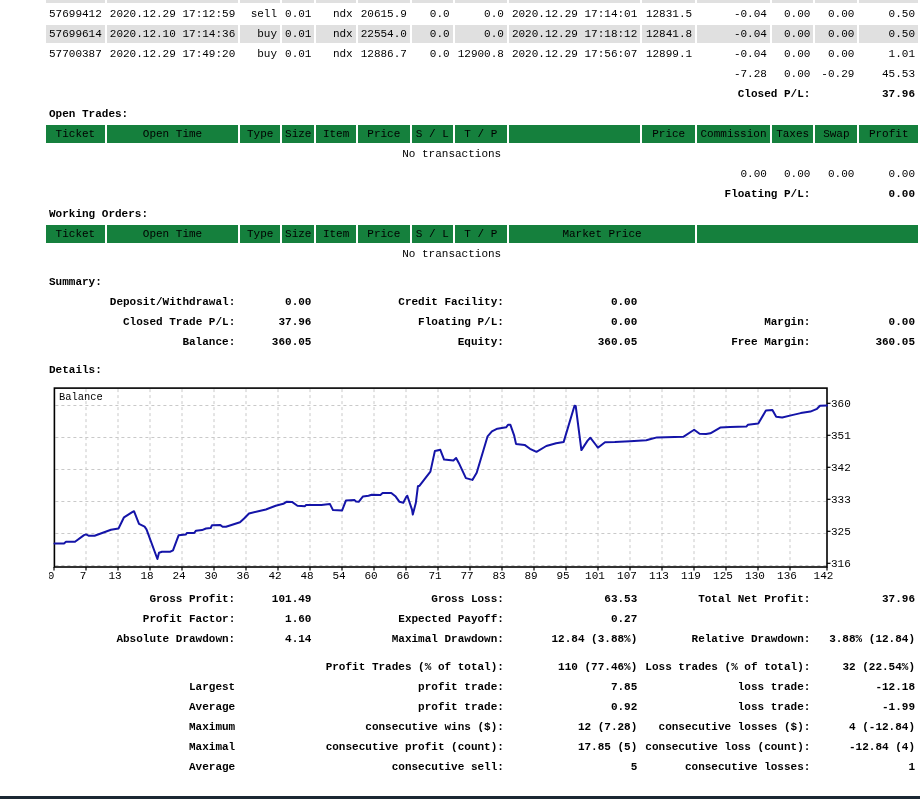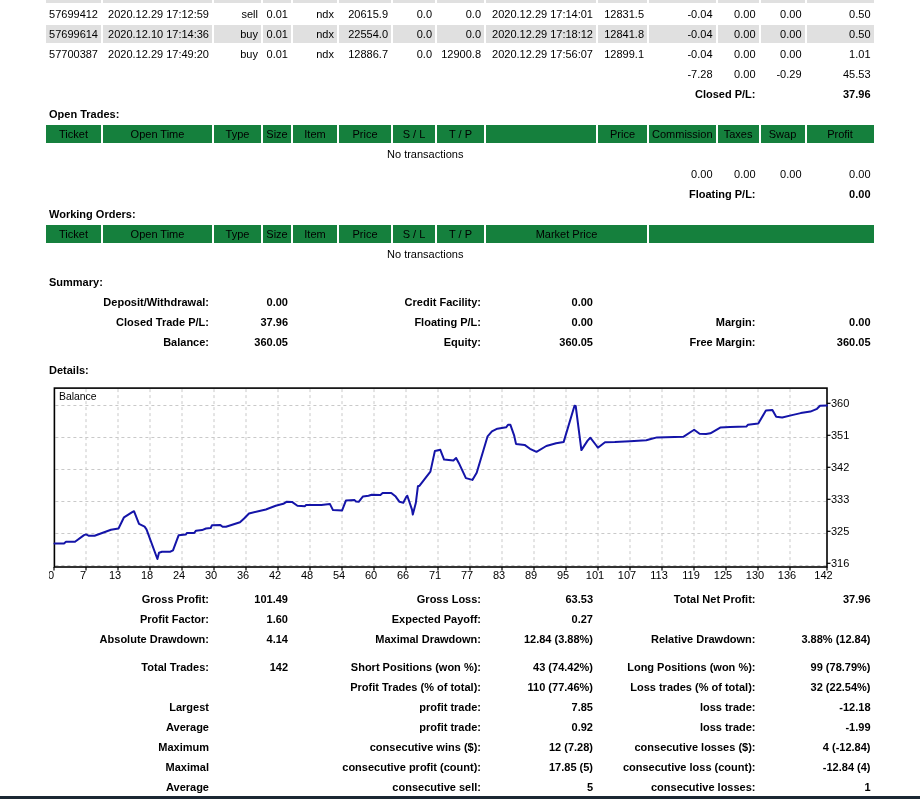--- a/index.html
+++ b/index.html
@@ -1,16 +1,16 @@
 <!DOCTYPE html>
 <html><head><meta charset="utf-8"><title>Statement</title>
 <style>
 html,body{margin:0;padding:0;background:#fff;}
 .page{position:relative;width:920px;height:799px;overflow:hidden;background:#fff;
- font-family:Liberation Sans, sans-serif;}
+ font-family:Liberation Mono, monospace;}
 table{border-collapse:separate;border-spacing:2px;position:absolute;left:44px;top:-17.5px;table-layout:fixed;}
 td{font-size:11px;line-height:12px;padding:3px;overflow:hidden;white-space:nowrap;text-align:right;color:#000;height:12px;}
 td.r{text-align:right;}
 td.c{text-align:center;}
 td.b{font-weight:bold;text-align:left;}
 td.r.b{text-align:right;}
 tr.g td{background:#e0e0e0;}
 tr.h td{background:#15803d;text-align:center;}
 tr.e td{padding:3px 3px;height:0;line-height:0;font-size:0;}
 td.chart{padding:3px 0 3px 3px;height:201px;text-align:left;}
@@ -321,28 +321,20 @@
           <td colspan="2" class="r b">4.14</td>
           <td colspan="4" class="r b">Maximal Drawdown:</td>
           <td class="r b">12.84 (3.88%)</td>
           <td colspan="3" class="r b">Relative Drawdown:</td>
           <td colspan="2" class="r b">3.88% (12.84)</td>
         </tr>
 <tr class="e">
           <td colspan="14"></td>
         </tr>
 <tr>
-          <td colspan="2" class="r b">Total Trades:</td>
-          <td colspan="2" class="r b">142</td>
-          <td colspan="4" class="r b">Short Positions (won %):</td>
-          <td class="r b">43 (74.42%)</td>
-          <td colspan="3" class="r b">Long Positions (won %):</td>
-          <td colspan="2" class="r b">99 (78.79%)</td>
-        </tr>
-<tr>
           <td colspan="4"></td>
           <td colspan="4" class="r b">Profit Trades (% of total):</td>
           <td class="r b">110 (77.46%)</td>
           <td colspan="3" class="r b">Loss trades (% of total):</td>
           <td colspan="2" class="r b">32 (22.54%)</td>
         </tr>
 <tr>
           <td colspan="2" class="r b">Largest</td>
           <td colspan="6" class="r b">profit trade:</td>
           <td class="r b">7.85</td>

